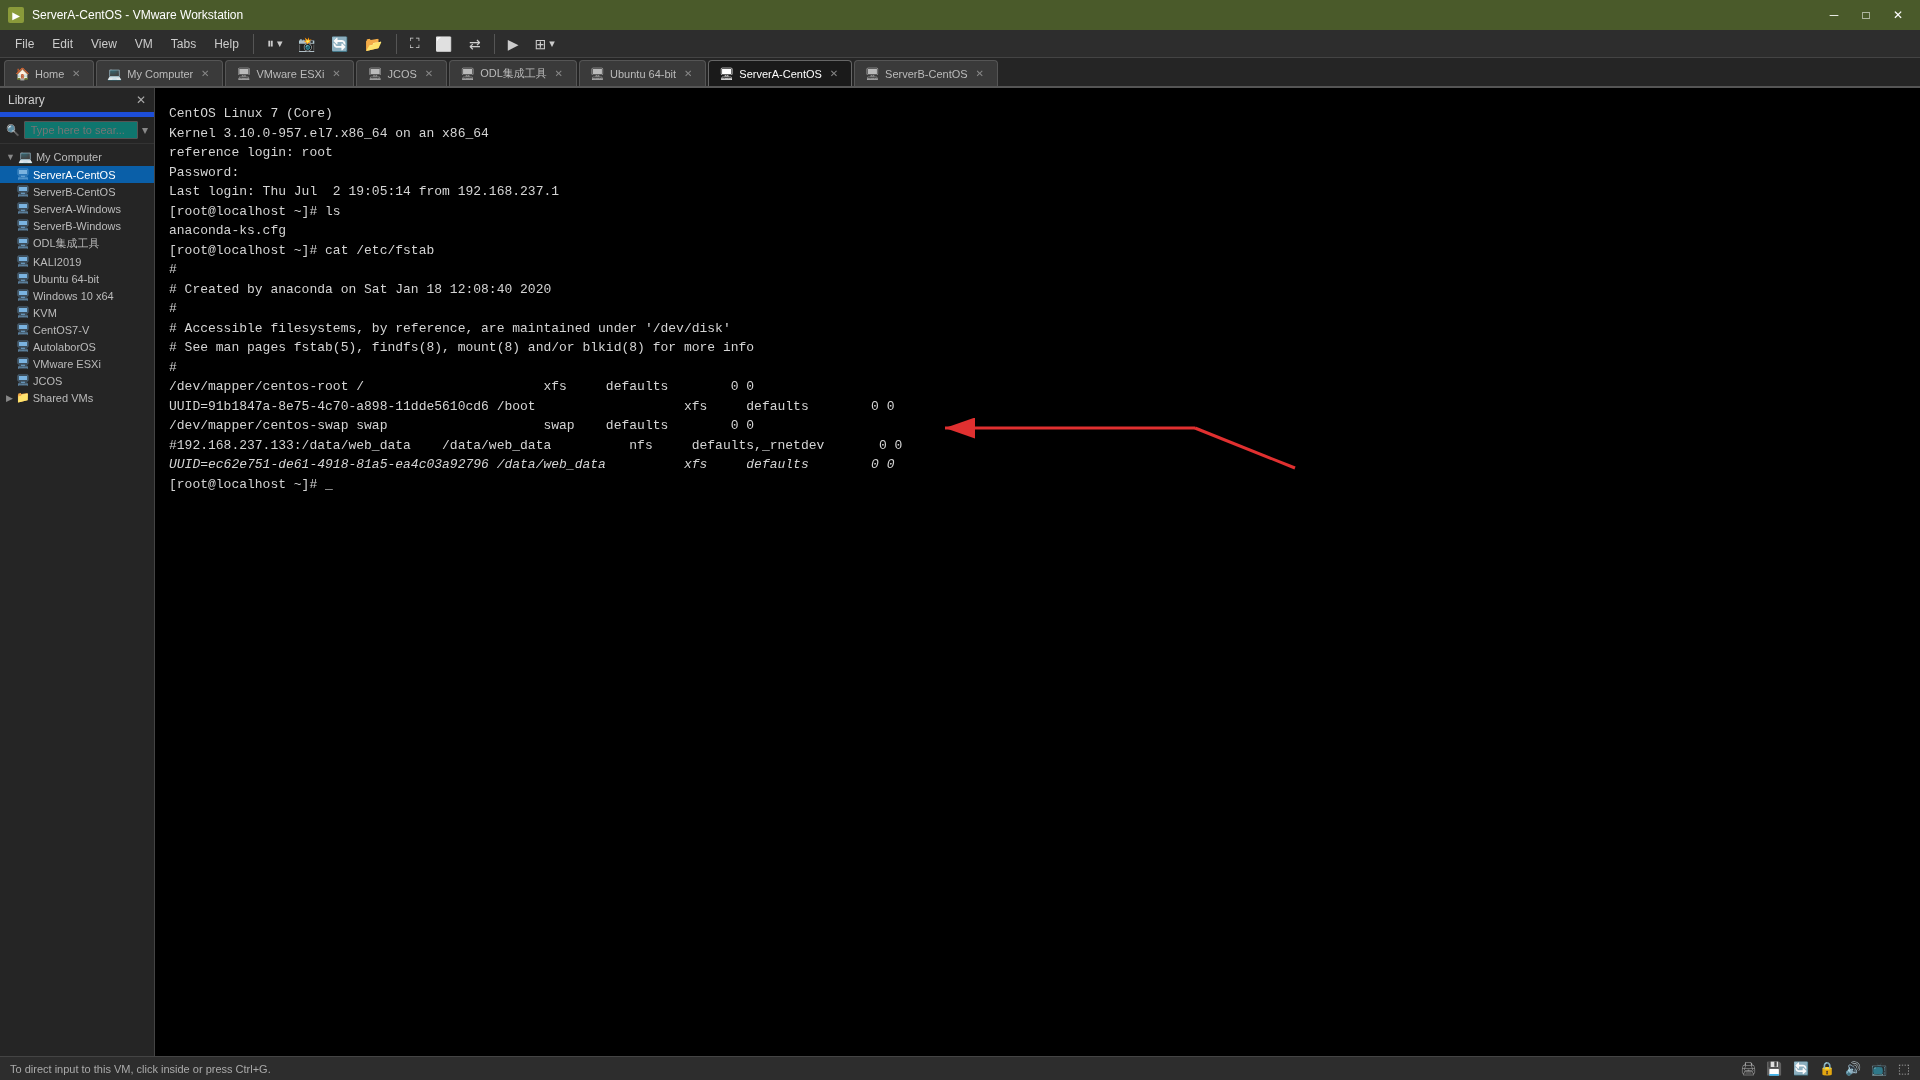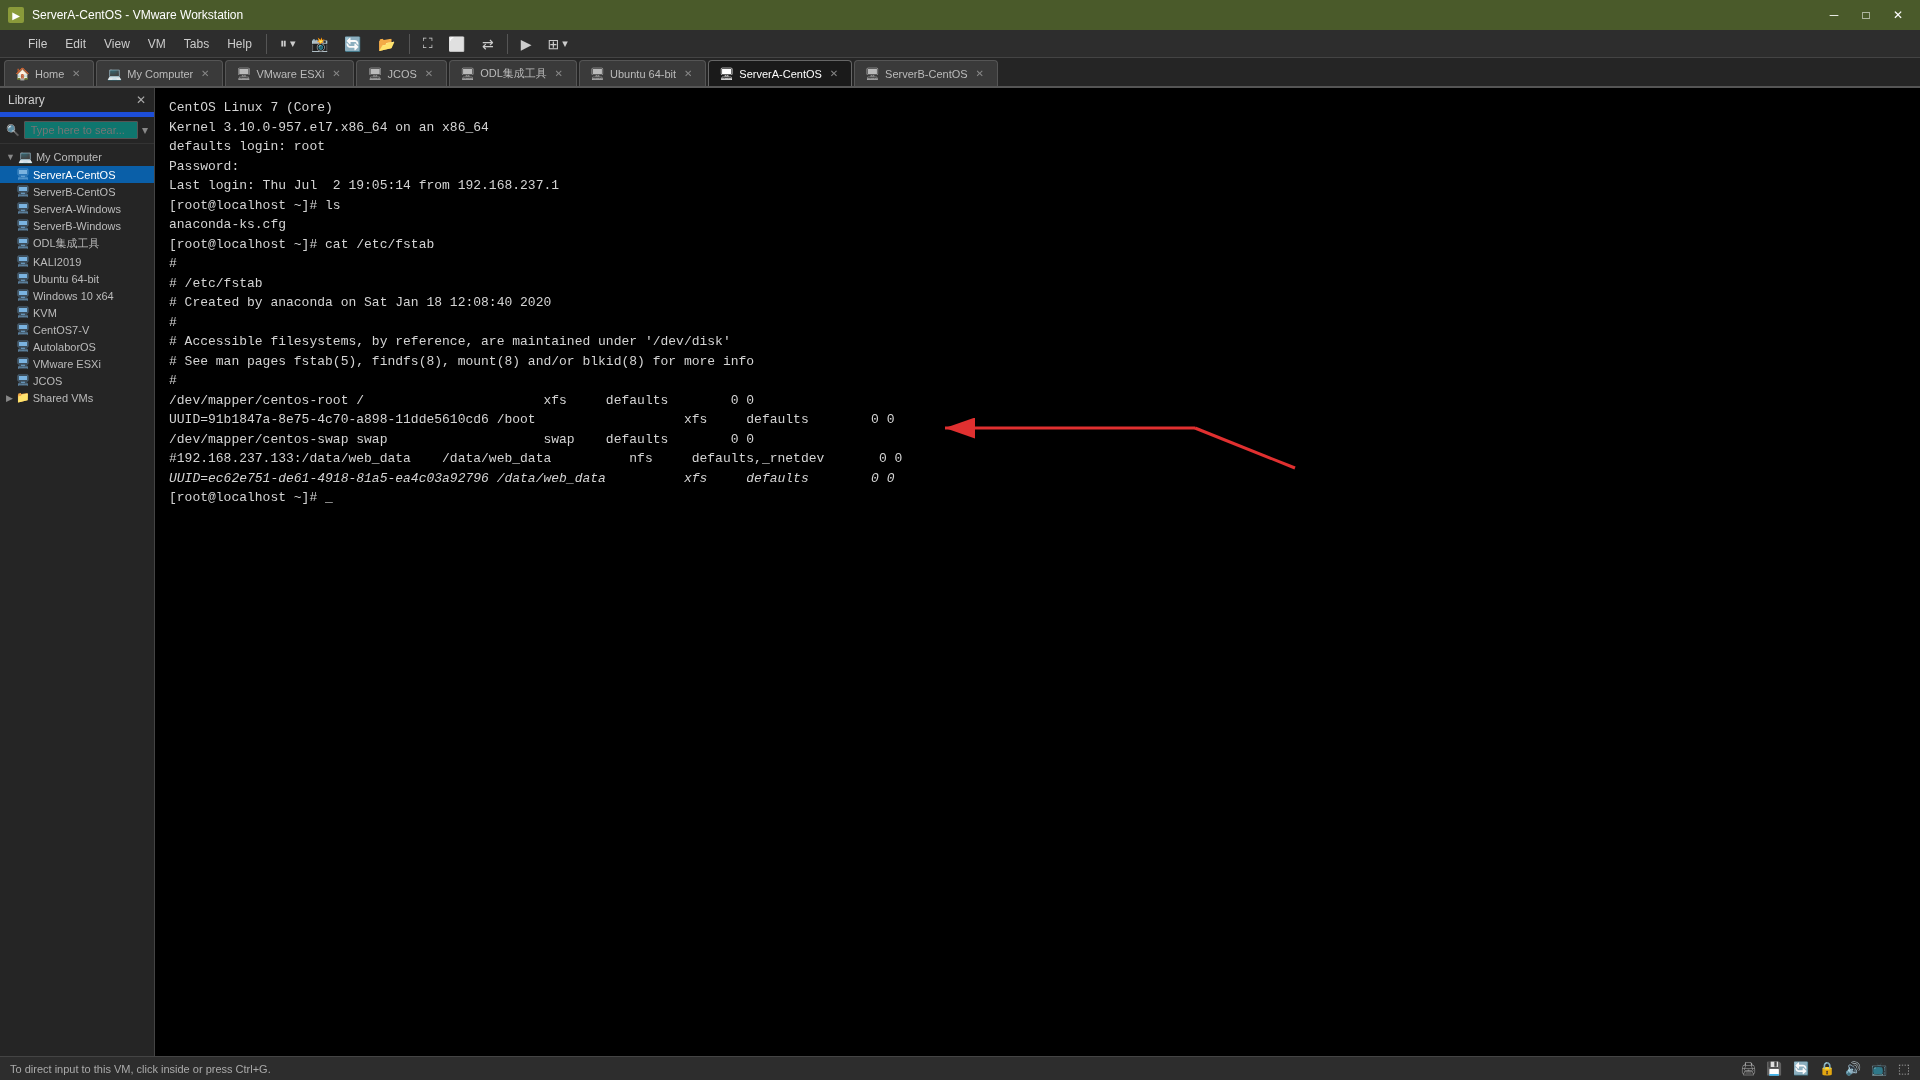--- a/index.html
+++ b/index.html
@@ -38,21 +38,21 @@
       font-size: 12px;
       display: flex; align-items: center; justify-content: center;
     }
 
     
     .menu-bar {
       height: 28px;
       background: #2d2d2d;
       display: flex;
       align-items: center;
-      padding: 0 20px;
+      padding: 0 7px;
       gap: 2px;
       border-bottom: 1px solid #444;
     }
     .menu-item {
       padding: 3px 8px;
       color: #ccc;
       cursor: pointer;
       font-size: 12px;
       border-radius: 3px;
     }
@@ -186,21 +186,21 @@
 
     
     .vm-icon { font-size: 11px; color: #7ab3e0; }
     .vm-icon-win { font-size: 11px; color: #7ab3e0; }
     .computer-icon { font-size: 12px; color: #ccc; }
 
     
     .terminal-area {
       flex: 1;
       background: #000;
-      padding: 10px 14px;
+      padding: 16px 14px;
       font-family: 'Courier New', Courier, monospace;
       font-size: 13px;
       color: #d4d4d4;
       overflow-y: auto;
       position: relative;
     }
     .terminal-line {
       line-height: 1.5;
       white-space: pre;
     }
@@ -414,29 +414,28 @@
           <span>Shared VMs</span>
         </div>
       </div>
     </div>
 
     <div class="terminal-area">
       <div class="terminal-line"></div>
       <div class="terminal-line">CentOS Linux 7 (Core)</div>
       <div class="terminal-line">Kernel 3.10.0-957.el7.x86_64 on an x86_64</div>
       <div class="terminal-line"></div>
-      <div class="terminal-line">defaults login: root</div>
+      <div class="terminal-line">reference login: root</div>
       <div class="terminal-line">Password:</div>
       <div class="terminal-line">Last login: Thu Jul  2 19:05:14 from 192.168.237.1</div>
       <div class="terminal-line">[root@localhost ~]# ls</div>
       <div class="terminal-line">anaconda-ks.cfg</div>
       <div class="terminal-line">[root@localhost ~]# cat /etc/fstab</div>
       <div class="terminal-line"></div>
       <div class="terminal-line">#</div>
-      <div class="terminal-line"># /etc/fstab</div>
       <div class="terminal-line"># Created by anaconda on Sat Jan 18 12:08:40 2020</div>
       <div class="terminal-line">#</div>
       <div class="terminal-line"># Accessible filesystems, by reference, are maintained under '/dev/disk'</div>
       <div class="terminal-line"># See man pages fstab(5), findfs(8), mount(8) and/or blkid(8) for more info</div>
       <div class="terminal-line">#</div>
       <div class="terminal-line">/dev/mapper/centos-root /                       xfs     defaults        0 0</div>
       <div class="terminal-line">UUID=91b1847a-8e75-4c70-a898-11dde5610cd6 /boot                   xfs     defaults        0 0</div>
       <div class="terminal-line">/dev/mapper/centos-swap swap                    swap    defaults        0 0</div>
       <div class="terminal-line">#192.168.237.133:/data/web_data    /data/web_data          nfs     defaults,_rnetdev       0 0</div>
       <div class="terminal-line" style="position:relative;font-style:italic;">UUID=ec62e751-de61-4918-81a5-ea4c03a92796 /data/web_data          xfs     defaults        0 0</div>

